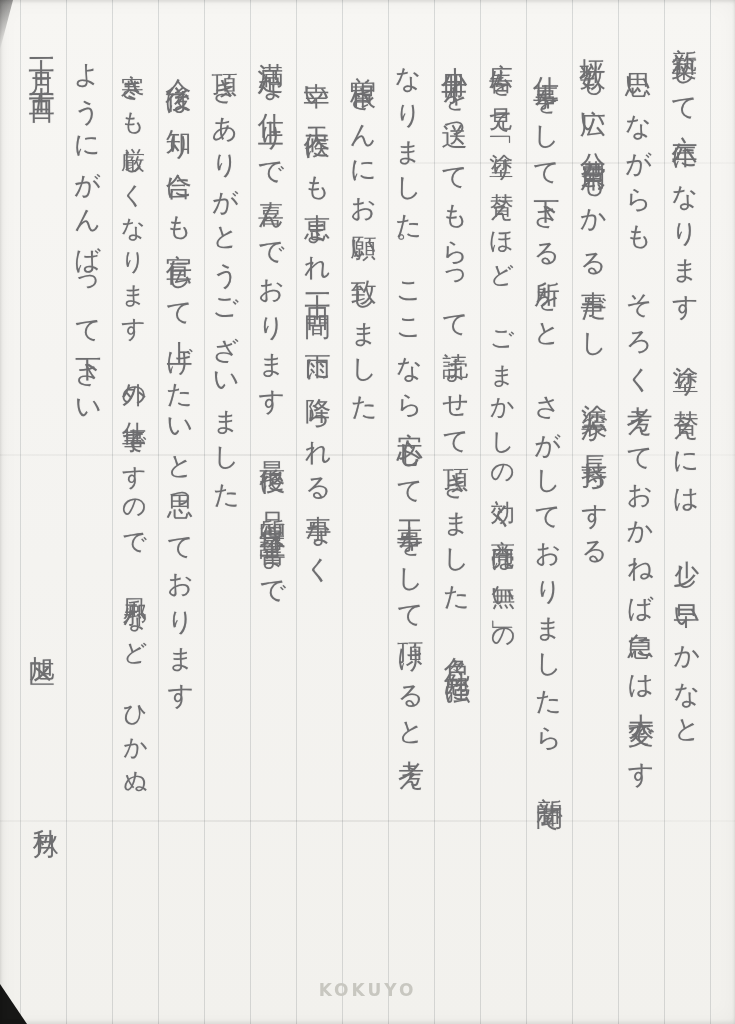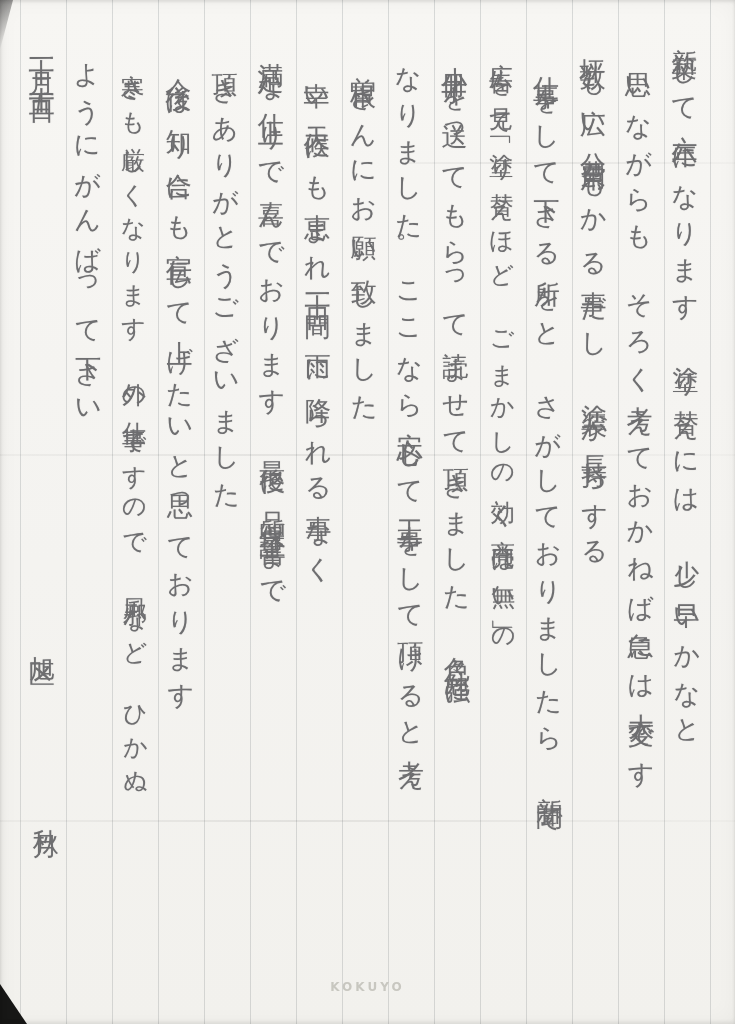--- a/index.html
+++ b/index.html
@@ -29,21 +29,21 @@
     writing-mode:vertical-rl;text-orientation:upright;
     white-space:pre;
     font-size:26px;letter-spacing:7px;line-height:1;
     color:#6e6e70;
     text-shadow:0 0 1px rgba(110,110,112,.35);
     transform:rotate(-.25deg);
   }
   .col.small{font-size:24px;letter-spacing:6px;}
   .brand{
     position:absolute;top:980px;left:0;right:0;text-align:center;
-    color:#c8c7c0;font-size:12px;font-weight:bold;letter-spacing:3px;
+    color:#c8c7c0;font-size:17px;font-weight:bold;letter-spacing:3px;
   }
   .corner-tl{position:absolute;top:0;left:0;width:13px;height:50px;
     background:linear-gradient(135deg,rgba(45,45,45,.6),rgba(45,45,45,0) 80%);
     clip-path:polygon(0 0,100% 0,0 100%);}
   .corner-bl{position:absolute;bottom:0;left:0;width:27px;height:40px;
     background:#181817;clip-path:polygon(0 0,0 100%,100% 100%);}
 </style>
 </head>
 <body>
 

